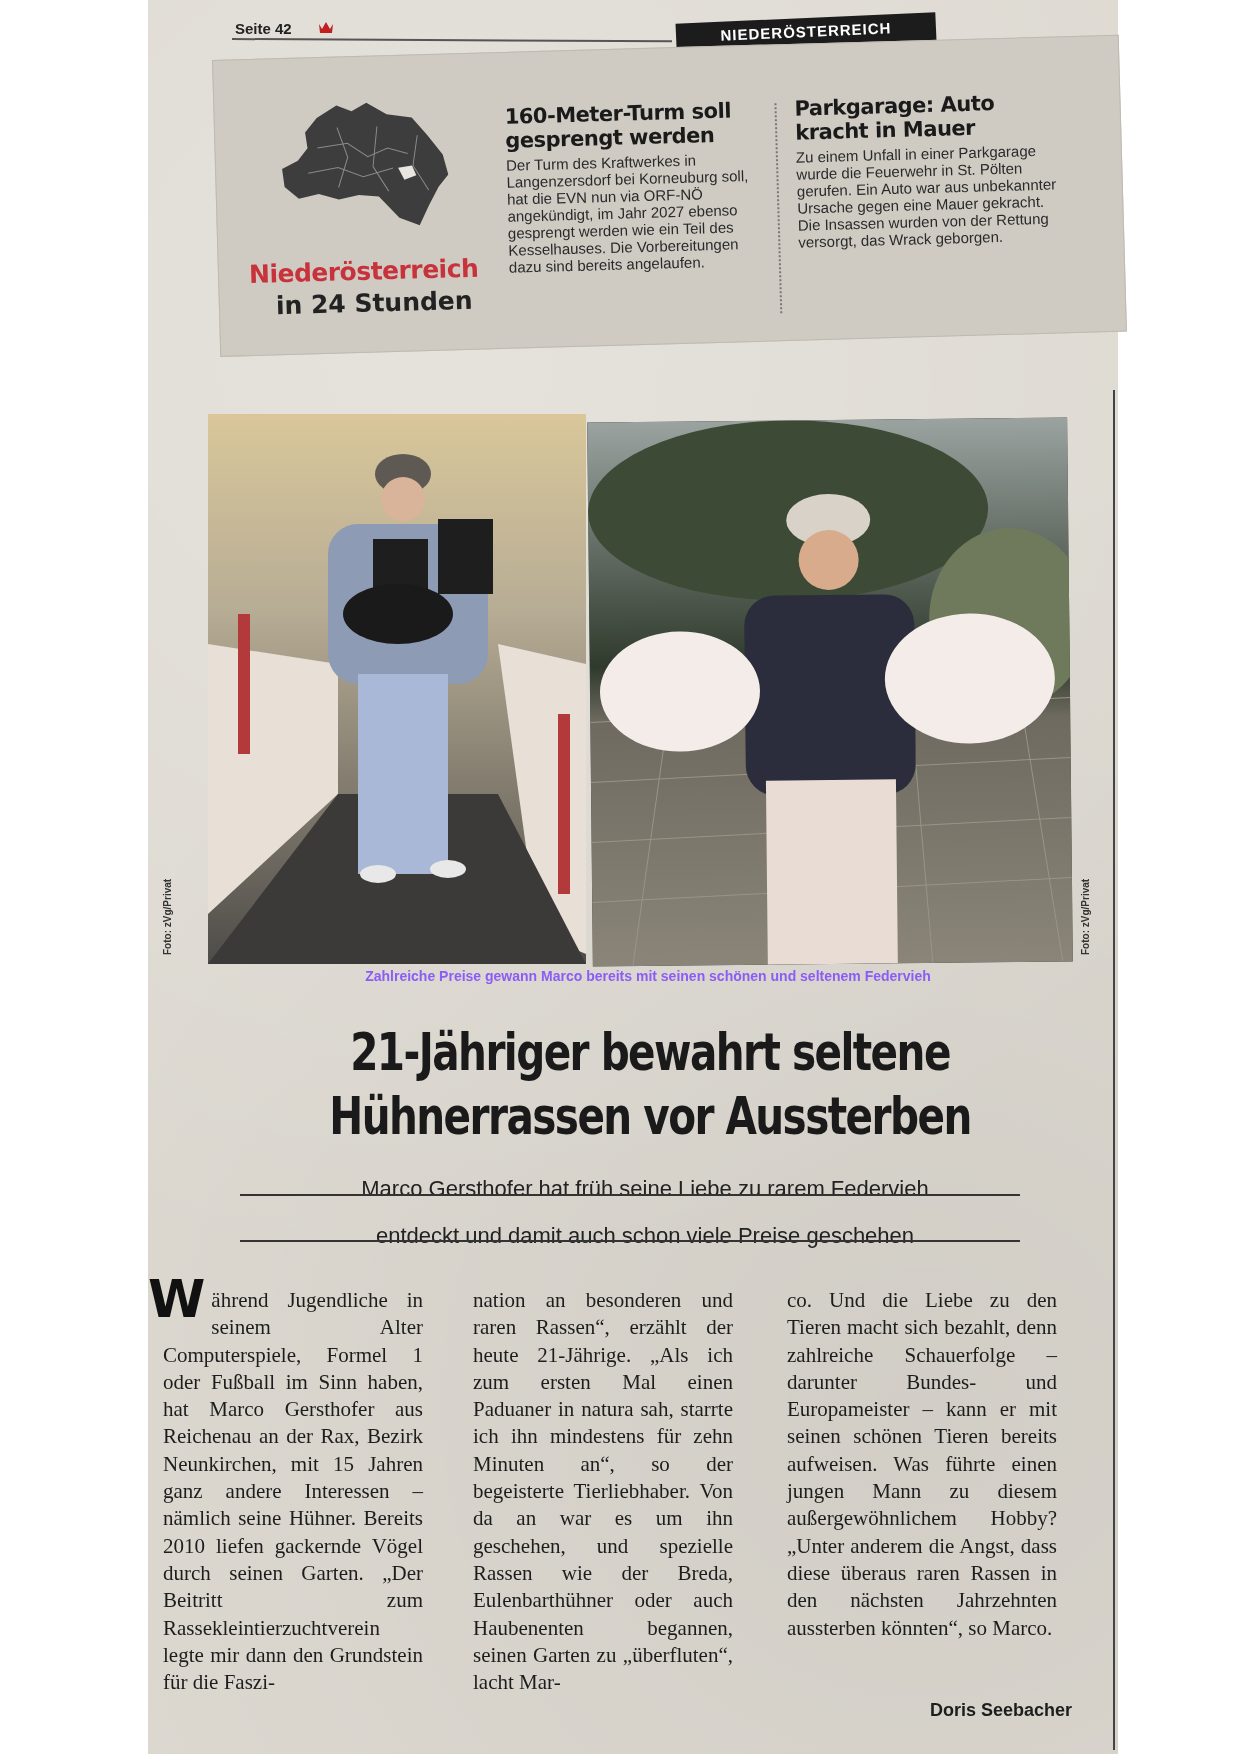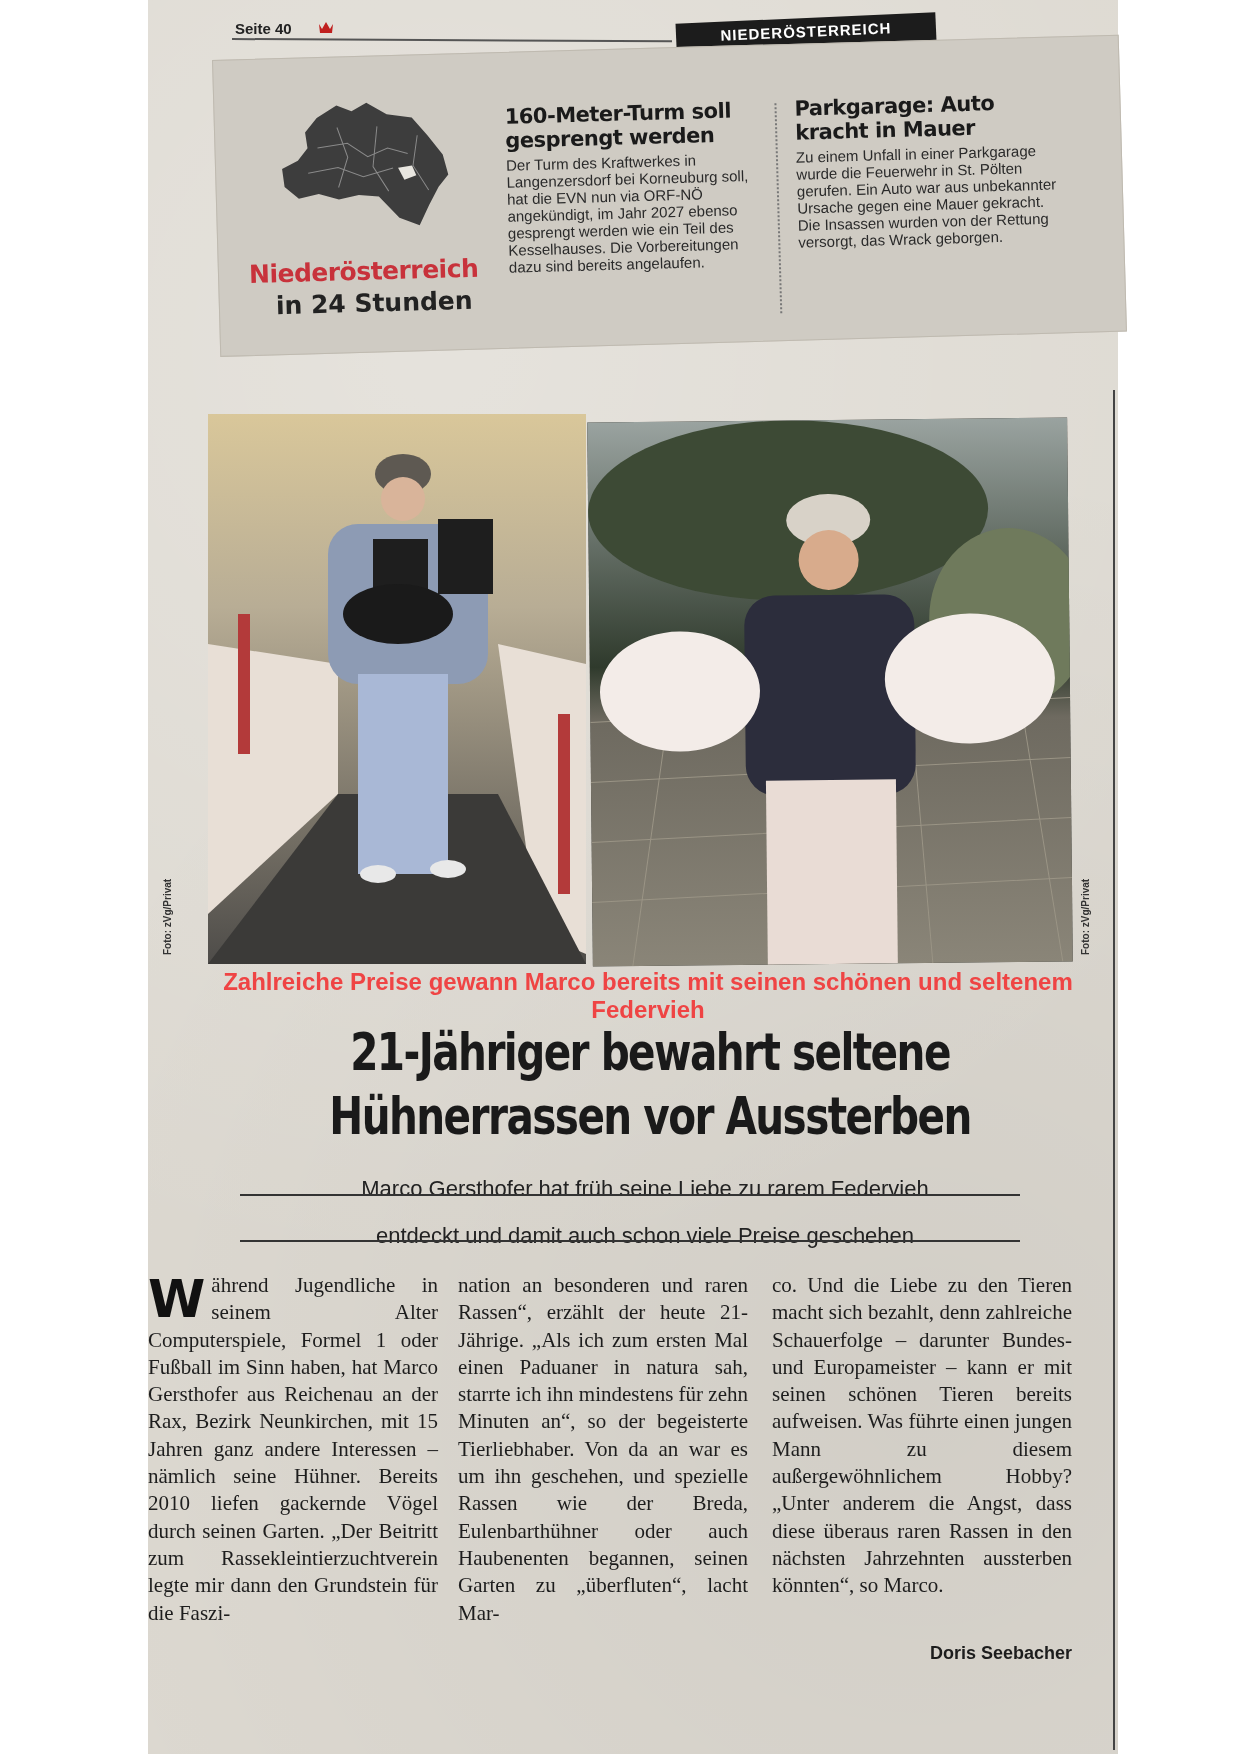--- a/index.html
+++ b/index.html
@@ -19,38 +19,38 @@
   .news-item h3 { margin:0 0 4px 0; font-family:"DejaVu Sans", sans-serif; font-weight:bold; font-size:21px; line-height:24px; letter-spacing:-0.5px; color:#1a1a1a; }
   .news-item p { margin:0; font-size:15px; line-height:17px; color:#2a2a2a; }
   .item1 { left:290px; top:52px; width:250px; }
   .item2 { left:580px; top:52px; width:270px; }
   .dotted-div { left:560px; top:58px; width:0; height:210px; border-left:2px dotted #777; }
   .photos { left:190px; top:400px; width:900px; height:570px; }
   .photo { position:absolute; overflow:hidden; }
   .photo1 { left:18px; top:14px; width:378px; height:550px; background:#6e6a64; }
   .photo2 { left:400px; top:20px; width:480px; height:544px; background:#4a4a44; transform:rotate(-0.6deg); }
   .credit { font-family:"Liberation Sans", sans-serif; font-size:10px; font-weight:bold; color:#333; transform:rotate(-90deg); transform-origin:left top; white-space:nowrap; }
-  .caption { left:198px; top:968px; width:900px; text-align:center; font-family:"Liberation Sans", sans-serif; font-weight:bold; font-size:24px; color:#ef4444; }
+  .caption { left:198px; top:968px; width:900px; text-align:center; font-family:"Liberation Sans", sans-serif; font-weight:bold; font-size:14px; color:#8b5cf6; }
   .headline { left:180px; top:1020px; width:940px; text-align:center; font-family:"DejaVu Sans", sans-serif; font-weight:bold; font-size:52px; line-height:64px; color:#1a1a1a; letter-spacing:-2px; transform:scaleX(0.78); transform-origin:center top; }
   .subhead { left:240px; width:810px; text-align:center; font-family:"Liberation Sans", sans-serif; font-size:22px; color:#222;margin-top:21px; }
   .sub1 { top:1155px; } .sub2 { top:1202px; }
   .hrule { left:240px; width:780px; height:2px; background:#333; }
   .col { top:1272px; width:290px; font-family:"Liberation Serif", serif; font-size:21px; line-height:27.3px; color:#1d1d1d; text-align:justify; }
-  .col p { margin:0; }
+  .col p { margin:15px; }
   .col1 { left:148px; } .col2 { left:458px; } .col3 { left:772px; width:300px; }
   .dropcap { float:left; font-family:"DejaVu Sans", sans-serif; font-weight:bold; font-size:52px; line-height:50px; margin:2px 6px 0 0; color:#111; }
   .byline { font-family:"Liberation Sans", sans-serif; font-weight:bold; font-size:18px; float:right;margin-top:40px; }
   .right-edge { left:1113px; top:390px; width:2px; height:1360px; background:#444; }
 </style>
 </head>
 <body>
 
 <div class="paper"></div>
 
-<div class="abs page-num">Seite 40</div>
+<div class="abs page-num">Seite 42</div>
 <div class="abs crown">
   <svg width="16" height="14" viewBox="0 0 16 14">
       <path d="M1 4 L4 9 L8 2 L12 9 L15 4 L14 13 L2 13 Z" fill="#c0201f"></path>
     </svg>
 </div>
 <div class="abs top-rule"></div>
 <div class="abs section-tab">NIEDERÖSTERREICH</div>
 
 <div class="abs news-box">
   <div class="abs map">

